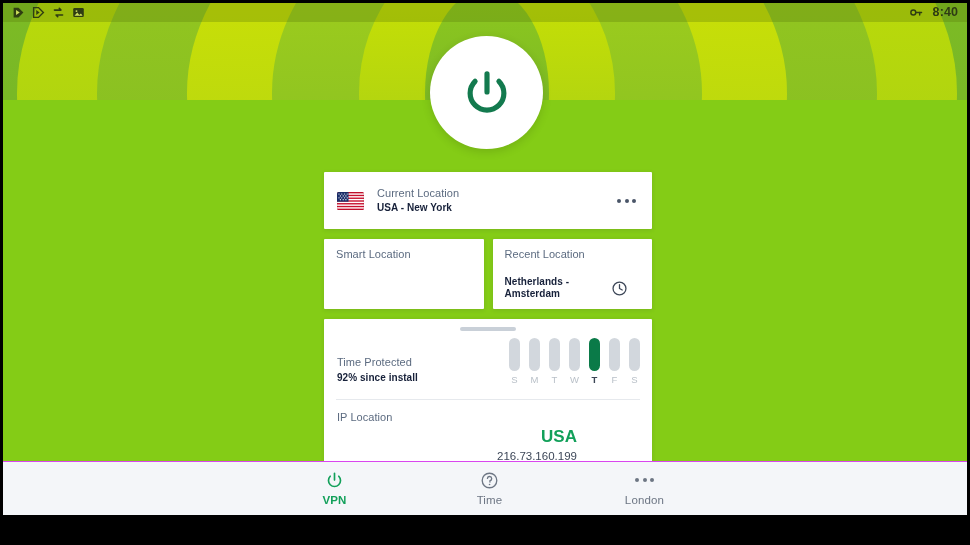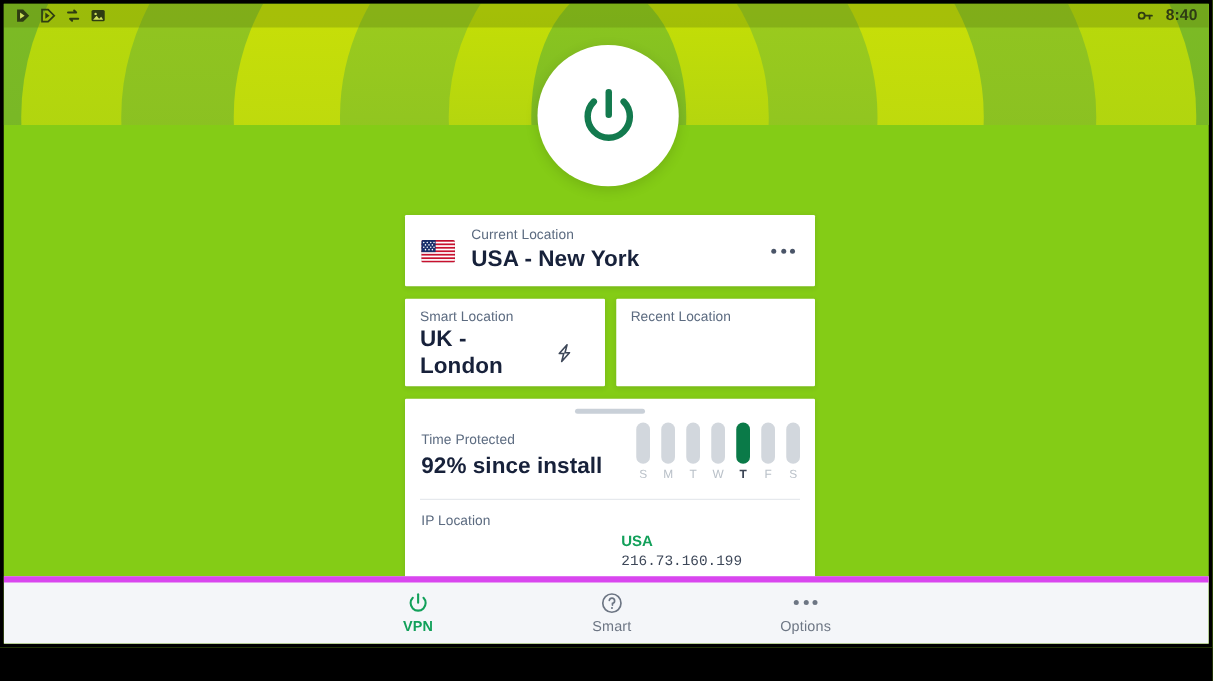--- a/index.html
+++ b/index.html
@@ -98,21 +98,21 @@
   }
   .flag { width: 27px; height: 18px; flex: 0 0 27px; display: block; border-radius: 1.5px; }
   .cur-txt { margin-left: 13px; display: flex; flex-direction: column; gap: 2px; }
   .lbl-sm {
     font-size: 11px;
     color: #5c6b80;
     line-height: 1.15;
     letter-spacing: 0.05px;
   }
   .lbl-lg {
-    font-size: 18px;
+    font-size: 10px;
     color: #17213a;
     font-weight: 700;
     line-height: 1.2;
     letter-spacing: 0.05px;
   }
   .dots3 {
     margin-left: auto;
     display: flex;
     gap: 3.5px;
     align-items: center;
@@ -188,41 +188,41 @@
 
   .stats-bottom {
     display: flex;
     padding: 11px 0 14px 13px;
   }
   .ip-left { width: 160px; }
   .ip-left .lbl-sm { margin-bottom: 3px; }
   .ip-left .lbl-lg { line-height: 1.35; }
   .ip-right { padding-top: 15px; }
   .ip-country {
-    font-size: 12px;
+    font-size: 17px;
     font-weight: 700;
     color: #12a05a;
     line-height: 1.3;
+    text-align: right;
   }
   .ip-addr {
     font-size: 11.5px;
     color: #3d4758;
     line-height: 1.35;
     margin-top: 1px;
-    font-family: Liberation Mono, monospace;
   }
 
   
   .bottomnav {
     position: absolute;
     left: 0; bottom: 0;
     width: 964px;
     height: 54px;
     background: #f4f6f9;
-    border-top: 5px solid #d946ef;
+    border-top: 1px solid #d946ef;
     display: flex;
     align-items: center;
     z-index: 5;
   }
   .navitem {
     flex: 0 0 auto;
     width: 155px;
     display: flex;
     flex-direction: column;
     align-items: center;
@@ -369,30 +369,31 @@
           <i></i>
           <i></i>
           <i></i>
         </div>
     </div>
 
     <div class="pair">
 
       <div class="card card-half">
         <span class="lbl-sm">Smart Location</span>
-        <div class="half-bottom">
-          <span class="lbl-lg">UK - London</span>
-          <svg class="half-ico" viewBox="0 0 20 20">
-            <path d="M12.5 2.2 L5.2 10.4 H9.4 L7.5 17.8 L14.8 9.6 H10.6 Z" fill="none" stroke="#3d4758" stroke-width="1.5" stroke-linejoin="round"></path>
-          </svg>
-        </div>
       </div>
 
       <div class="card card-half">
         <span class="lbl-sm">Recent Location</span>
+        <div class="half-bottom">
+          <span class="lbl-lg">Netherlands - Amsterdam</span>
+          <svg class="half-ico" viewBox="0 0 20 20">
+            <circle cx="10" cy="10" r="7.6" fill="none" stroke="#3d4758" stroke-width="1.5"></circle>
+            <path d="M10 5.4 V10 L13.2 11.8" fill="none" stroke="#3d4758" stroke-width="1.5" stroke-linecap="round" stroke-linejoin="round"></path>
+          </svg>
+        </div>
       </div>
 
     </div>
 
     <div class="card card-stats">
       <div class="handle"></div>
 
       <div class="stats-top">
         <div class="stats-txt">
           <div class="lbl-sm">Time Protected</div>
@@ -455,27 +456,27 @@
       </svg>
       <span class="navlbl">VPN</span>
     </div>
 
     <div class="navitem nav-help">
       <svg viewBox="0 0 24 24">
         <circle cx="12" cy="12" r="9.2" fill="none" stroke="#6d7684" stroke-width="1.7"></circle>
         <path d="M9.4 9.2 a2.7 2.7 0 1 1 3.2 3.1 V14" fill="none" stroke="#6d7684" stroke-width="1.7" stroke-linecap="round"></path>
         <circle cx="12.1" cy="17" r="1.05" fill="#6d7684"></circle>
       </svg>
-      <span class="navlbl">Smart</span>
+      <span class="navlbl">Time</span>
     </div>
 
     <div class="navitem nav-opt">
       <div class="navdots">
           <i></i>
           <i></i>
           <i></i>
         </div>
-      <span class="navlbl">Options</span>
+      <span class="navlbl">London</span>
     </div>
 
   </div>
 
 </div>
 
 </body></html>

